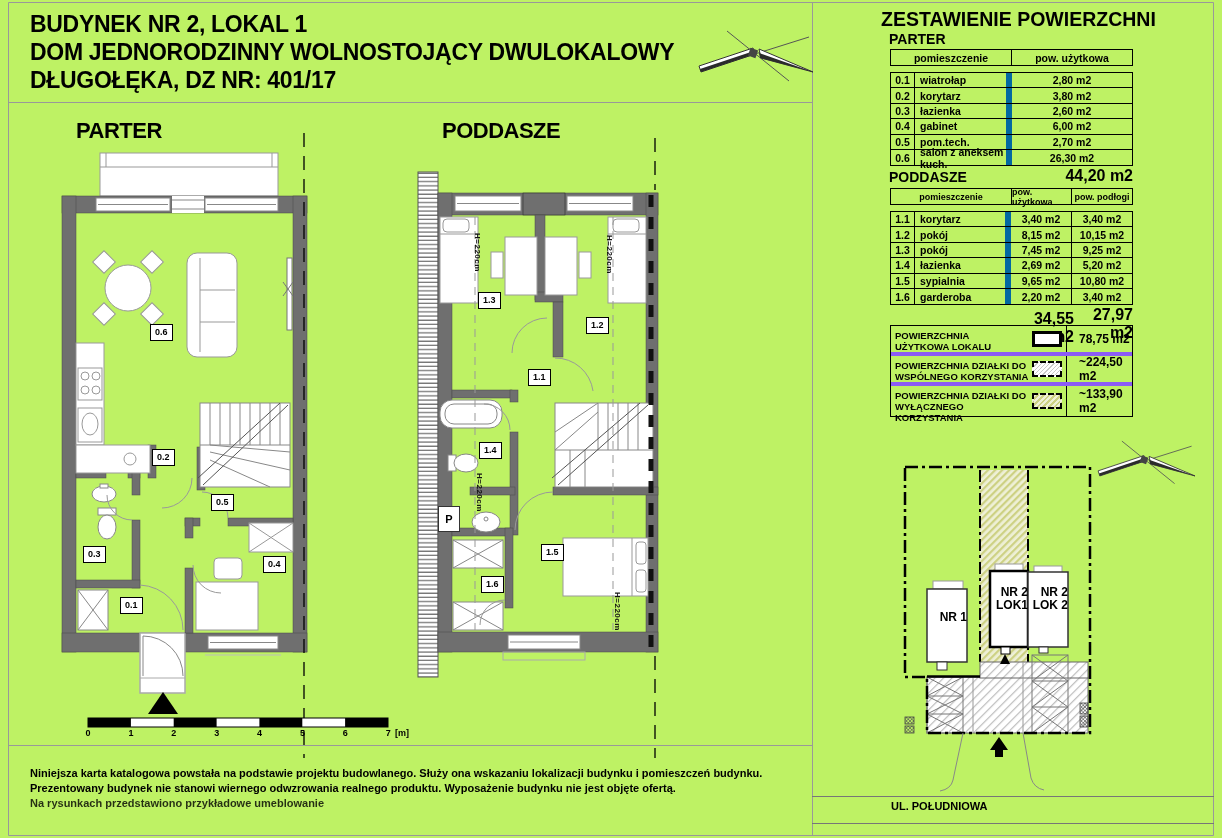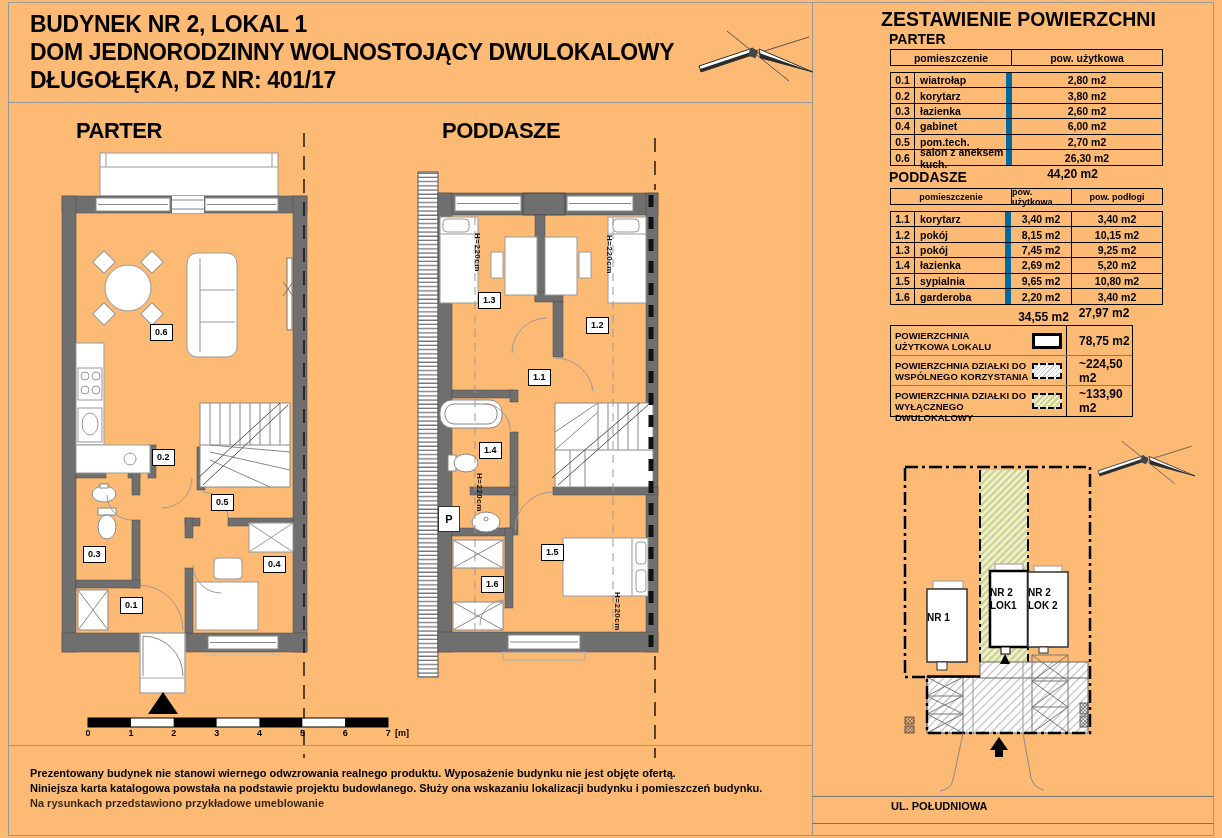--- a/index.html
+++ b/index.html
@@ -1,16 +1,16 @@
 <!DOCTYPE html>
 <html><head>
 <meta charset="utf-8">
 <style>
   html,body{margin:0;padding:0;background:#e8e8e8}
-  .page{position:relative;width:1222px;height:838px;background:#fdba74;
+  .page{position:relative;width:1222px;height:838px;background:#bef264;
         font-family:"Liberation Sans",sans-serif;color:#000;overflow:hidden}
   .abs{position:absolute}
 
   
   .title-block{position:absolute;left:30px;top:10px;font-weight:bold;font-size:23px;
                letter-spacing:-0.3px;line-height:28px;white-space:nowrap}
 
   
   .plan-title{position:absolute;font-weight:bold;font-size:22px;letter-spacing:-0.5px}
   .rlabel{position:absolute;background:#fff;border:1px solid #000;
@@ -26,52 +26,52 @@
                font-weight:bold;font-size:9px}
   .scale-ticks span{position:absolute;transform:translateX(-50%)}
   .scale-ticks .t0{left:4px}.scale-ticks .t1{left:46.9px}.scale-ticks .t2{left:89.8px}
   .scale-ticks .t3{left:132.7px}.scale-ticks .t4{left:175.6px}.scale-ticks .t5{left:218.4px}
   .scale-ticks .t6{left:261.3px}.scale-ticks .t7{left:304.2px}
   .scale-ticks .unit{left:311px;transform:none}
 
   
   .sum-title{position:absolute;left:881px;top:8px;font-weight:bold;font-size:19.5px;white-space:nowrap}
   .sec-head{position:absolute;font-weight:bold;font-size:14px}
-  .tbl{position:absolute;left:890px;width:273px;box-sizing:border-box}
+  .tbl{position:absolute;left:890px;width:243px;box-sizing:border-box}
   .thead{display:flex;border:1px solid #000;height:17px;box-sizing:border-box;
          font-weight:bold;font-size:10.5px}
   .thead>div{display:flex;align-items:center;justify-content:center;box-sizing:border-box}
   .tbody{border:1px solid #000;margin-top:6px;box-sizing:border-box}
   .trow{display:flex;height:15.4px;border-bottom:1px solid #000;box-sizing:border-box;
         font-weight:bold;font-size:10.5px}
   .trow:last-child{border-bottom:none}
   .trow>div{display:flex;align-items:center;box-sizing:border-box}
   .c-no{flex:0 0 24px;justify-content:center;border-right:1px solid #000}
   .c-nm{flex:0 0 97px;padding-left:5px;border-right:6px solid #0369a1}
   .c-v{flex:1;justify-content:center}
   .t2 .thead{font-size:9px}
   .t2 .c-nm{flex:0 0 96px}
   .t2 .c-v1{flex:0 0 61px;justify-content:center;border-right:1px solid #000}
   .t2 .c-v2{flex:1;justify-content:center}
-  .tot{position:absolute;font-weight:bold;font-size:12px;text-align:center}
+  .tot{position:absolute;font-weight:bold;font-size:16px;text-align:right}
 
   .legend{position:absolute;left:890px;top:325px;width:243px;border:1px solid #000;box-sizing:border-box}
-  .lrow{display:flex;height:30px;border-bottom:1px solid #8b5cf6;box-sizing:border-box}
+  .lrow{display:flex;height:30px;border-bottom:4px solid #8b5cf6;box-sizing:border-box}
   .lrow:last-child{border-bottom:none}
   .llab{flex:0 0 141px;font-weight:bold;font-size:9.5px;line-height:11px;padding:4px 0 0 4px;box-sizing:border-box}
   .lsw{flex:0 0 34px;display:flex;align-items:center;justify-content:flex-start}
   .sw{width:30px;height:16px;box-sizing:border-box}
   .sw-solid{border:3px solid #000;background:#fff}
   .sw-gray{border:2px dashed #000;background:repeating-linear-gradient(135deg,#fff 0 2px,#c9c9c9 2px 3px)}
   .sw-green{border:2px dashed #000;background:repeating-linear-gradient(135deg,#eef0d6 0 2px,#cdd183 2px 4px)}
   .lval{flex:1;border-left:1px solid #000;display:flex;align-items:center;
         padding-left:12px;font-weight:bold;font-size:12px;box-sizing:border-box}
 
   
-  .bldg-lbl{position:absolute;font-weight:bold;font-size:10px;line-height:13px;text-align:left}
+  .bldg-lbl{position:absolute;font-weight:bold;font-size:12px;line-height:13px;text-align:right}
   .street-lbl{position:absolute;left:891px;top:800px;font-weight:bold;font-size:11px}
 
   
   .footer{position:absolute;left:30px;top:766px;width:770px;font-weight:bold;
           font-size:11px;line-height:15.2px;white-space:nowrap}
   .footer .f4{opacity:.8}
 </style>
 </head>
 <body>
 
@@ -544,39 +544,39 @@
         <div>WSPÓLNEGO KORZYSTANIA</div>
       </div>
       <div class="lsw">
         <div class="sw sw-gray"></div>
       </div>
       <div class="lval">~224,50 m2</div>
     </div>
     <div class="lrow">
       <div class="llab">
         <div>POWIERZCHNIA DZIAŁKI DO</div>
-        <div>WYŁĄCZNEGO DWULOKALOWY</div>
+        <div>WYŁĄCZNEGO KORZYSTANIA</div>
       </div>
       <div class="lsw">
         <div class="sw sw-green"></div>
       </div>
       <div class="lval">~133,90 m2</div>
     </div>
   </div>
 
   <div class="bldg-lbl" style="left:927px;top:611px;width:40px">NR 1</div>
   <div class="bldg-lbl" style="left:990px;top:586px;width:38px">
     <div>NR 2</div>
     <div>LOK1</div>
   </div>
   <div class="bldg-lbl" style="left:1028px;top:586px;width:40px">
     <div>NR 2</div>
     <div>LOK 2</div>
   </div>
   <div class="street-lbl">UL. POŁUDNIOWA</div>
 
   <div class="footer">
+    <div>Niniejsza karta katalogowa powstała na podstawie projektu budowlanego. Służy ona wskazaniu lokalizacji budynku i pomieszczeń budynku.</div>
     <div>Prezentowany budynek nie stanowi wiernego odwzrowania realnego produktu. Wyposażenie budynku nie jest objęte ofertą.</div>
-    <div>Niniejsza karta katalogowa powstała na podstawie projektu budowlanego. Służy ona wskazaniu lokalizacji budynku i pomieszczeń budynku.</div>
     <div class="f4">Na rysunkach przedstawiono przykładowe umeblowanie</div>
   </div>
 
 </div>
 
 </body></html>

